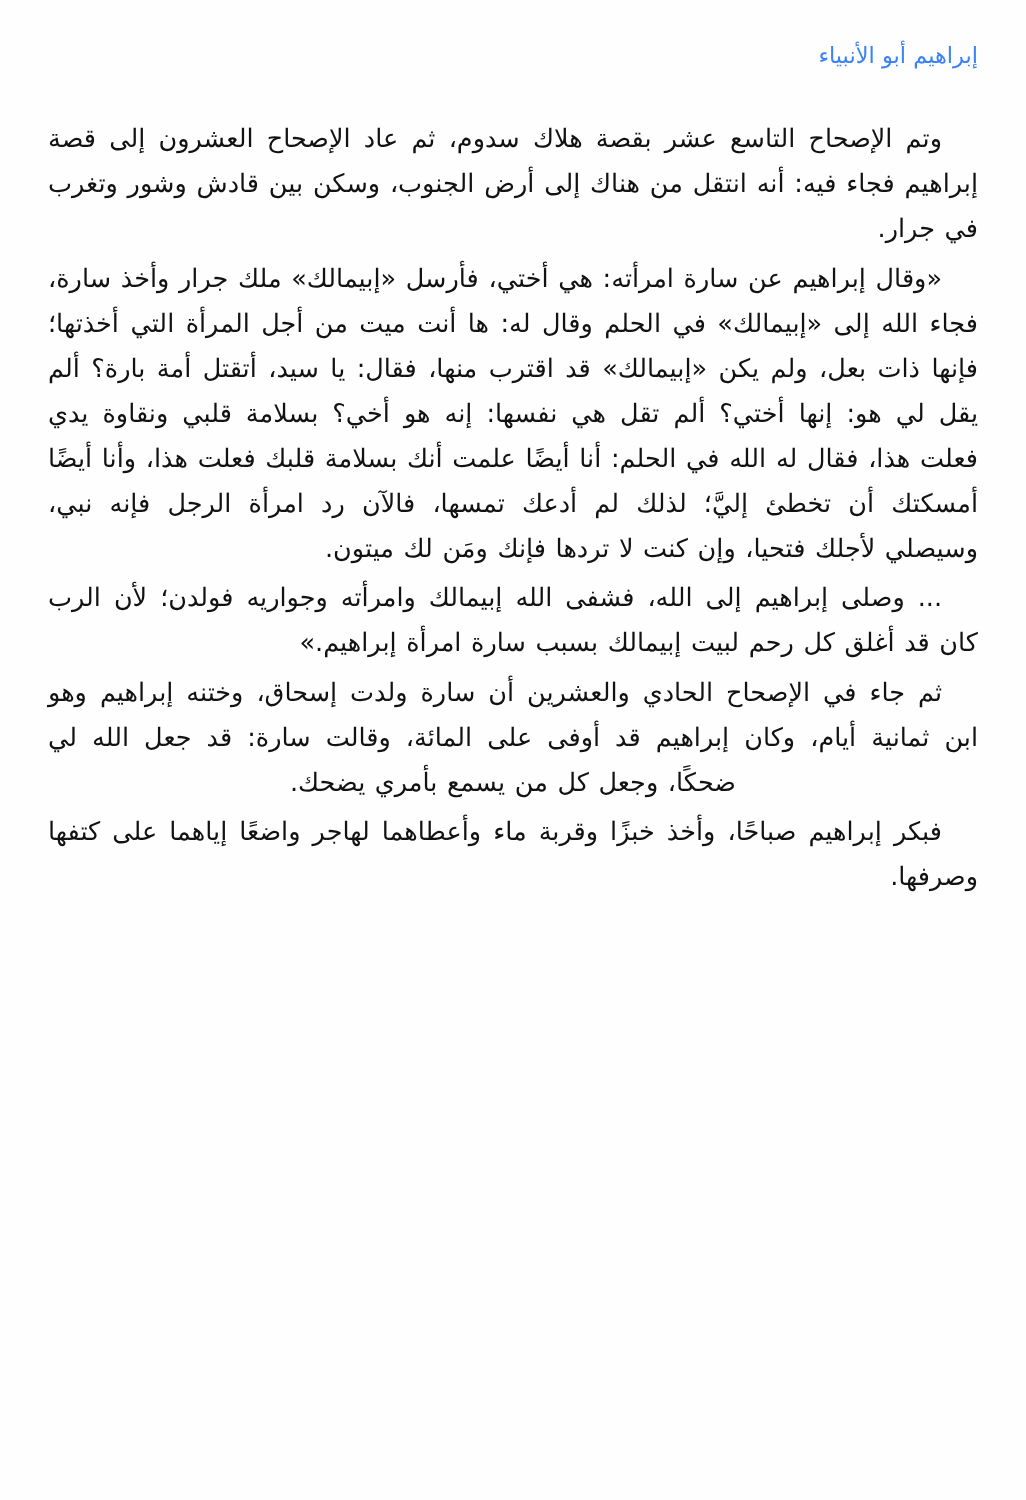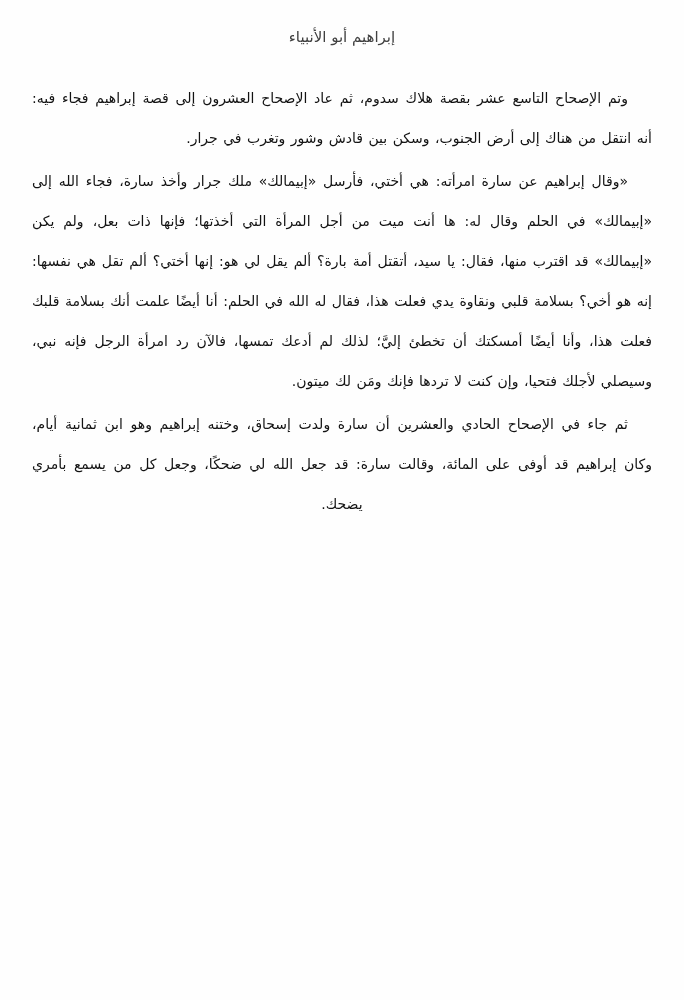--- a/index.html
+++ b/index.html
@@ -13,42 +13,43 @@
     height: 1000px;
     box-sizing: border-box;
     background: #fefefe;
     color: #121212;
     direction: rtl;
     font-family: "DejaVu Sans", sans-serif;
     padding: 26px 32px 20px 32px;
     overflow: hidden;
   }
   .running-head {
-    text-align: center;
     font-size: 15px;
     line-height: 22px;
     margin-bottom: 30px;
-    color: #404040;
+    color: #3b82f6;
   }
   .body-text p.para {
     margin: 0 0 3px 0;
-    font-size: 14px;
-    line-height: 40px;
+    font-size: 17px;
+    line-height: 30px;
     text-align: justify;
     text-align-last: right;
     text-indent: 24px;
     word-spacing: 1px;
   }
   .body-text p.para.center-last {
     text-align-last: center;
   }
 </style>
 </head>
 <body>
 
 <div class="page">
   <div class="running-head">إبراهيم أبو الأنبياء</div>
   <div class="body-text" id="body-text">
       <p class="para">وتم الإصحاح التاسع عشر بقصة هلاك سدوم، ثم عاد الإصحاح العشرون إلى قصة إبراهيم فجاء فيه: أنه انتقل من هناك إلى أرض الجنوب، وسكن بين قادش وشور وتغرب في جرار.</p>
       <p class="para">«وقال إبراهيم عن سارة امرأته: هي أختي، فأرسل «إبيمالك» ملك جرار وأخذ سارة، فجاء الله إلى «إبيمالك» في الحلم وقال له: ها أنت ميت من أجل المرأة التي أخذتها؛ فإنها ذات بعل، ولم يكن «إبيمالك» قد اقترب منها، فقال: يا سيد، أتقتل أمة بارة؟ ألم يقل لي هو: إنها أختي؟ ألم تقل هي نفسها: إنه هو أخي؟ بسلامة قلبي ونقاوة يدي فعلت هذا، فقال له الله في الحلم: أنا أيضًا علمت أنك بسلامة قلبك فعلت هذا، وأنا أيضًا أمسكتك أن تخطئ إليَّ؛ لذلك لم أدعك تمسها، فالآن رد امرأة الرجل فإنه نبي، وسيصلي لأجلك فتحيا، وإن كنت لا تردها فإنك ومَن لك ميتون.</p>
+      <p class="para">... وصلى إبراهيم إلى الله، فشفى الله إبيمالك وامرأته وجواريه فولدن؛ لأن الرب كان قد أغلق كل رحم لبيت إبيمالك بسبب سارة امرأة إبراهيم.»</p>
       <p class="para center-last">ثم جاء في الإصحاح الحادي والعشرين أن سارة ولدت إسحاق، وختنه إبراهيم وهو ابن ثمانية أيام، وكان إبراهيم قد أوفى على المائة، وقالت سارة: قد جعل الله لي ضحكًا، وجعل كل من يسمع بأمري يضحك.</p>
+      <p class="para">فبكر إبراهيم صباحًا، وأخذ خبزًا وقربة ماء وأعطاهما لهاجر واضعًا إياهما على كتفها وصرفها.</p>
     </div>
 </div>
 
 </body></html>

